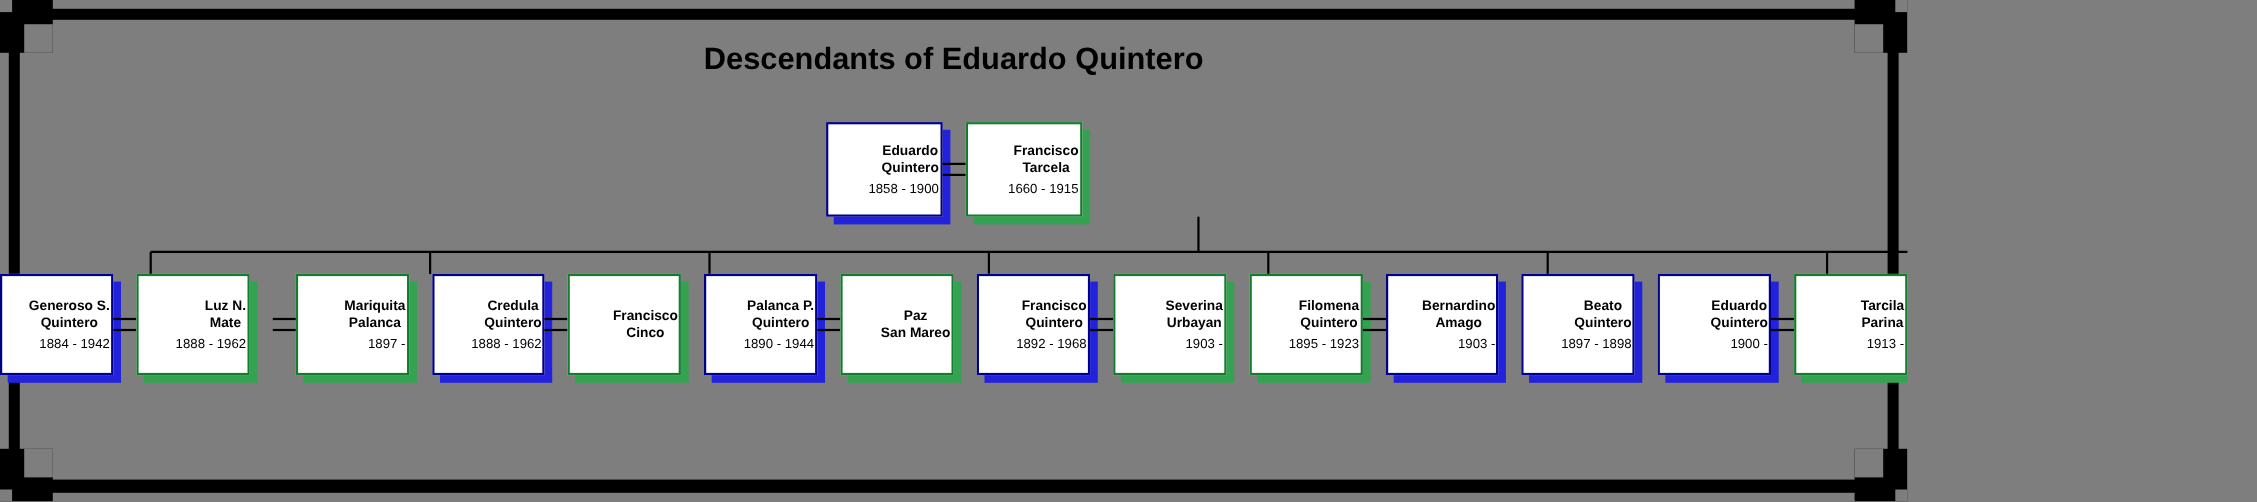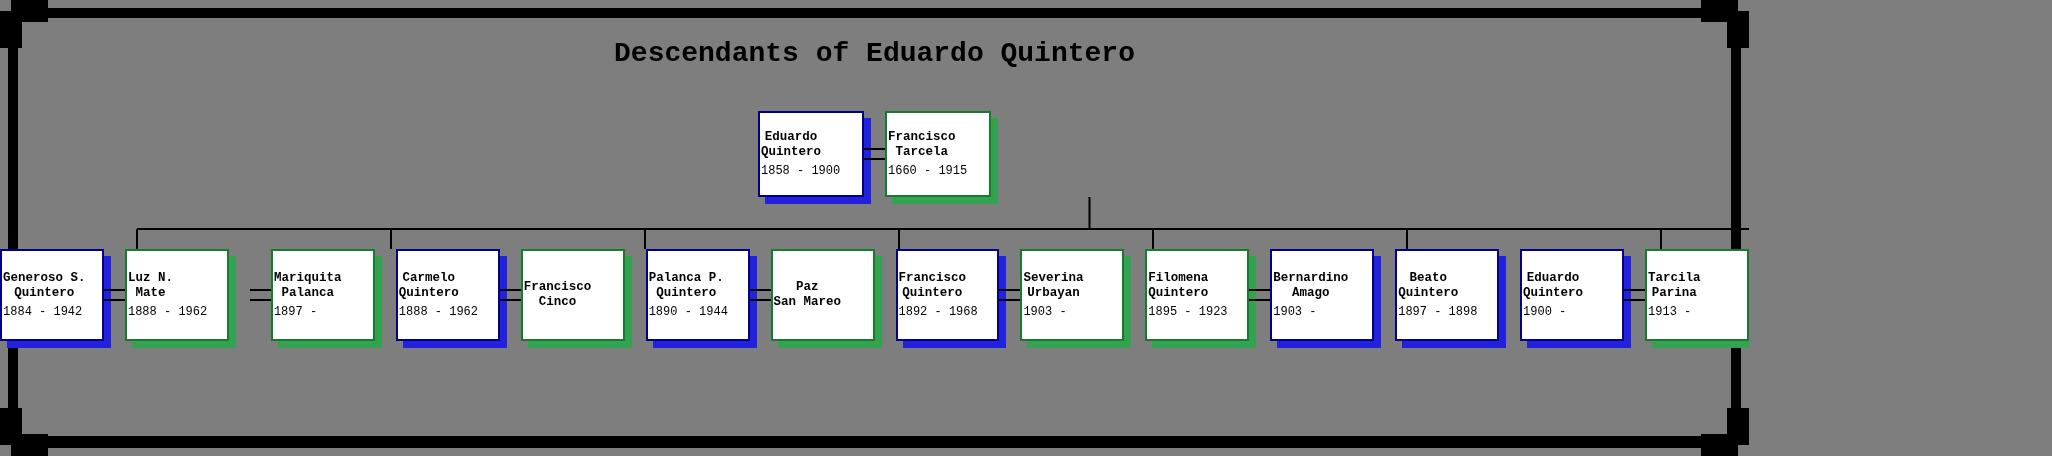--- a/index.html
+++ b/index.html
@@ -1,22 +1,21 @@
 <!DOCTYPE html>
 <html style="--background: #7e7e7e; --frame: #000000; --line: #000000; --box_fill: #ffffff; --blue_border: #00008b; --blue_shadow: #2222dd; --green_border: #157c2e; --green_shadow: #33a352;"><head>
 <meta charset="utf-8">
 <style>
   html,body{margin:0;padding:0;background:#7e7e7e;}
   #chart{
     position:relative;
     width:1734px;height:456px;
     background:var(--background,#7e7e7e);
-    font-family:Liberation Mono, monospace;
+    font-family:Liberation Sans, sans-serif;
     overflow:hidden;
-    padding-left:15px;
   }
   
   .edge{position:absolute;background:var(--frame,#000);}
   .e-top{top:8px;left:36px;right:36px;height:10px;}
   .e-bottom{bottom:8px;left:36px;right:36px;height:12px;}
   .e-left{left:8px;top:36px;bottom:36px;width:10px;}
   .e-right{right:8px;top:36px;bottom:36px;width:10px;}
   .corner{position:absolute;width:48px;height:48px;background:var(--frame,#000);}
   .c-tl{top:0;left:0}.c-tr{top:0;right:0}.c-bl{bottom:0;left:0}.c-br{bottom:0;right:0}
   .corner::after{content:"";position:absolute;width:26px;height:26px;background:var(--background,#7e7e7e);}
@@ -40,21 +39,21 @@
   #children-row{
     position:absolute;top:249px;left:0;width:100%;
     display:flex;justify-content:center;align-items:stretch;
   }
   #children-row .pbox{height:92px;}
   
   .pbox{
     box-sizing:border-box;
     width:106px;
     background:var(--box_fill,#fff);
-    display:flex;flex-direction:column;justify-content:center;align-items:flex-start;
+    display:flex;flex-direction:column;justify-content:center;align-items:flex-end;
     padding:1px;
     text-align:center;
     cursor:pointer;
   }
   .pbox.blue{border:2px solid var(--blue_border,#00008b);box-shadow:7px 7px 0 0 var(--blue_shadow,#2222dd);}
   .pbox.green{border:2px solid var(--green_border,#157c2e);box-shadow:7px 7px 0 0 var(--green_shadow,#33a352);}
   .pname{
     font-size:12.5px;font-weight:bold;color:#000;
     line-height:15px;white-space:pre-line;
   }
@@ -135,21 +134,21 @@
       <div class="spacer">
         <div class="eq"></div>
       </div>
       <div class="pbox green">
         <div class="pname">Mariquita
 Palanca</div>
         <div class="pdates">1897 -</div>
       </div>
       <div class="spacer"></div>
       <div class="pbox blue">
-        <div class="pname">Carmelo
+        <div class="pname">Credula
 Quintero</div>
         <div class="pdates">1888 - 1962</div>
       </div>
       <div class="spacer">
         <div class="eq"></div>
       </div>
       <div class="pbox green">
         <div class="pname">Francisco
 Cinco</div>
       </div>

